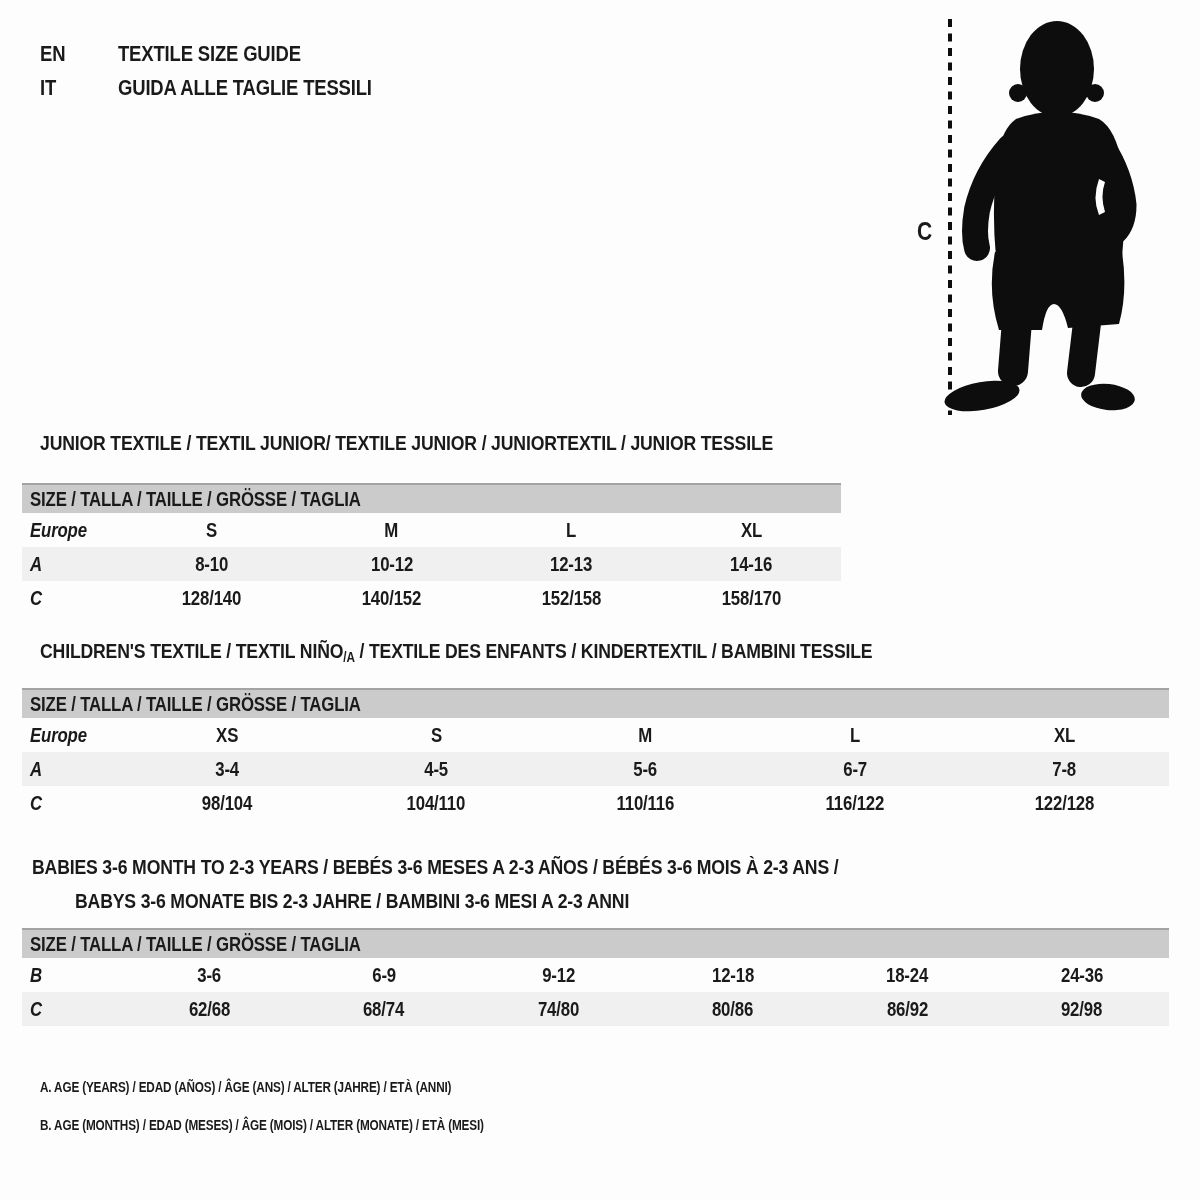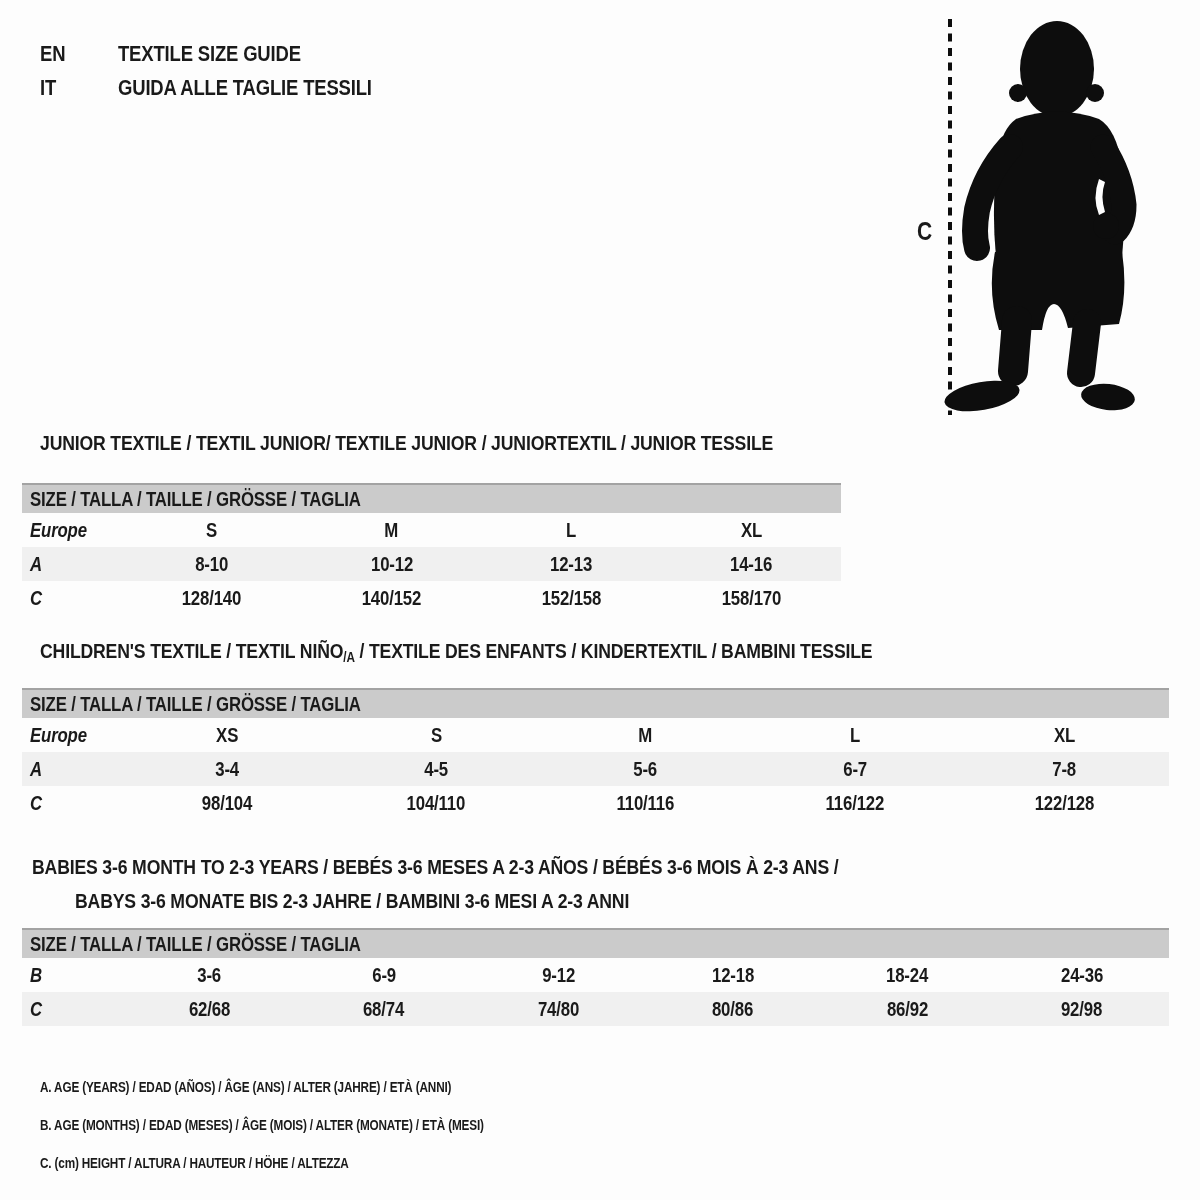--- a/index.html
+++ b/index.html
@@ -180,14 +180,13 @@
     <div class="tcell"><span class="cond-c">74/80</span></div>
     <div class="tcell"><span class="cond-c">80/86</span></div>
     <div class="tcell"><span class="cond-c">86/92</span></div>
     <div class="tcell"><span class="cond-c">92/98</span></div>
   </div>
 </div>
 
 <div class="legend">
   <div class="legend-line"><span class="cond">A. AGE (YEARS) / EDAD (AÑOS) / ÂGE (ANS) / ALTER (JAHRE) / ETÀ (ANNI)</span></div>
   <div class="legend-line"><span class="cond">B. AGE (MONTHS) / EDAD (MESES) / ÂGE (MOIS) / ALTER (MONATE) / ETÀ (MESI)</span></div>
-  <div class="legend-line"><span class="cond">C. (cm) HEIGHT / ALTURA / HAUTEUR / HÖHE / ALTEZZA</span></div>
 </div>
 
 </body></html>

